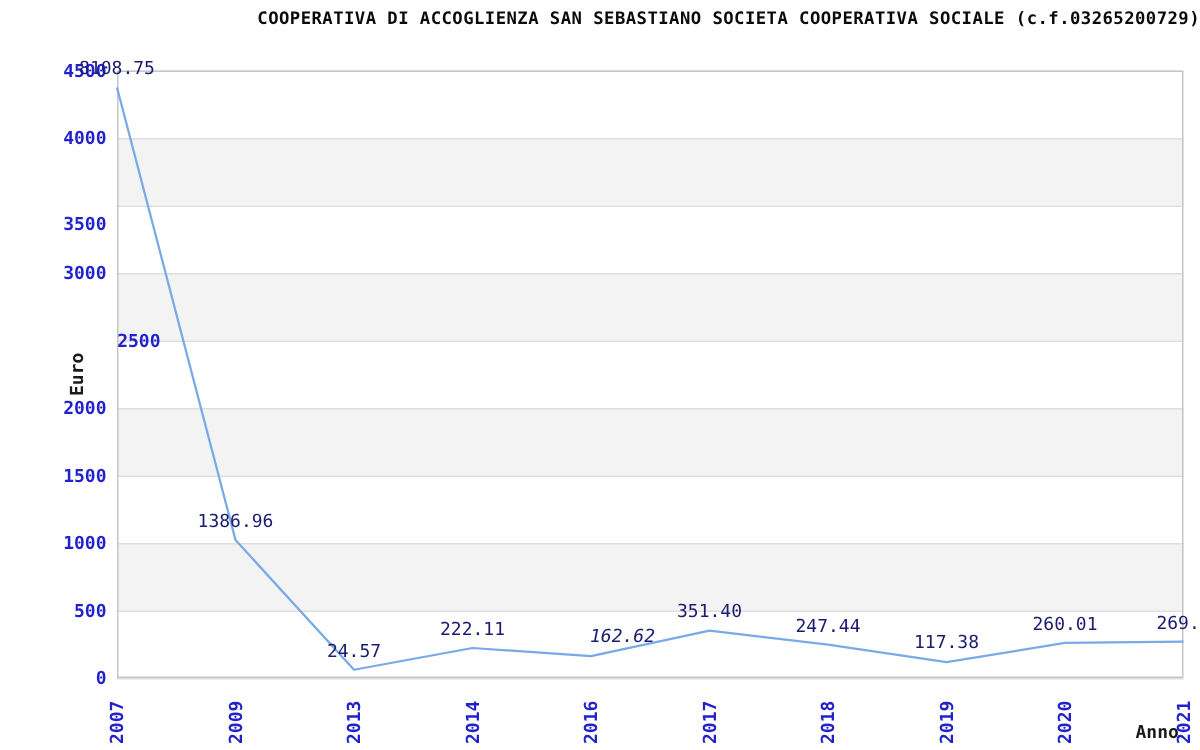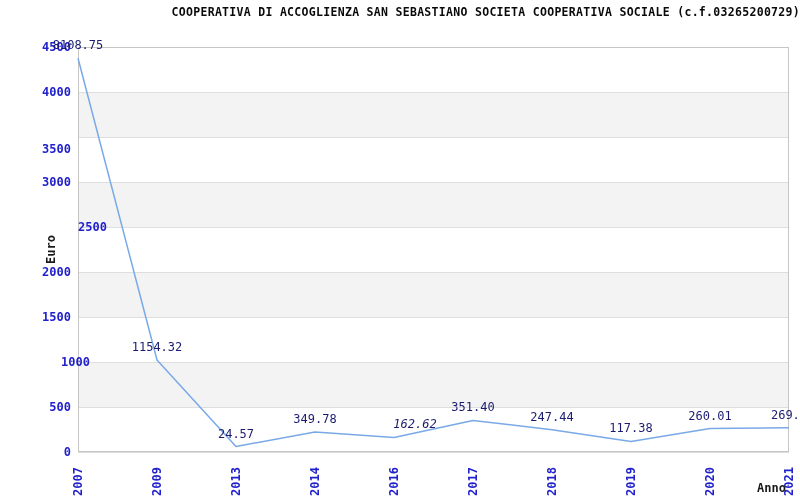--- a/index.html
+++ b/index.html
@@ -68,21 +68,21 @@
       <div class="gridline" style="top: 181.5px;"></div>
       <div class="gridline" style="top: 136.5px;"></div>
       <div class="gridline" style="top: 91.5px;"></div>
       <div class="gridline" style="top: 46.5px;"></div>
     </div>
   <div class="plot-border"></div>
 
   <div id="yticks">
       <div class="ytick" style="top: 445px;">0</div>
       <div class="ytick" style="top: 400px;">500</div>
-      <div class="ytick" style="top: 355px; padding-left: 19px;">1000</div>
+      <div class="ytick" style="top: 355px;">1000</div>
       <div class="ytick" style="top: 310px;">1500</div>
       <div class="ytick" style="top: 265px;">2000</div>
       <div class="ytick" style="top: 220px; padding-left: 36px;">2500</div>
       <div class="ytick" style="top: 175px;">3000</div>
       <div class="ytick" style="top: 130px; margin-top: 12px;">3500</div>
       <div class="ytick" style="top: 85px;">4000</div>
       <div class="ytick" style="top: 40px;">4500</div>
     </div>
   <div id="xticks">
       <div class="xtick" style="left: 71px; top: 496px;">2007</div>
@@ -98,23 +98,23 @@
     </div>
 
   <div class="axis-title vert" id="ylab" style="left: 44px; top: 264px;">Euro</div>
   <div class="axis-title" id="xlab" style="left: 757px; top: 481px;">Anno</div>
 
   <svg class="series" id="svg" width="800" height="500">
       <polyline points="78.0,58.3 157.0,360.0 236.0,446.5 315.0,432.0 394.0,437.4 473.0,420.4 552.0,429.7 631.0,441.4 710.0,428.6 789.0,427.8" fill="none" stroke="#79a9e6" stroke-width="1.5" stroke-linejoin="round"></polyline>
     </svg>
   <div id="dlabels">
       <div class="dlabel" style="left: 78px; top: 39.3445px;">8108.75</div>
-      <div class="dlabel" style="left: 157px; top: 341.043px;">1154.32</div>
+      <div class="dlabel" style="left: 157px; top: 341.043px;">1386.96</div>
       <div class="dlabel" style="left: 236px; top: 427.529px;">24.57</div>
-      <div class="dlabel" style="left: 315px; top: 413.01px;">349.78</div>
+      <div class="dlabel" style="left: 315px; top: 413.01px;">222.11</div>
       <div class="dlabel" style="left: 415px; top: 418.364px; font-style: italic;">162.62</div>
       <div class="dlabel" style="left: 473px; top: 401.374px;">351.40</div>
       <div class="dlabel" style="left: 552px; top: 410.73px;">247.44</div>
       <div class="dlabel" style="left: 631px; top: 422.436px;">117.38</div>
       <div class="dlabel" style="left: 710px; top: 409.599px;">260.01</div>
       <div class="dlabel" style="left: 789px; top: 408.772px;">269.2</div>
     </div>
 </div>
 
 </body></html>

